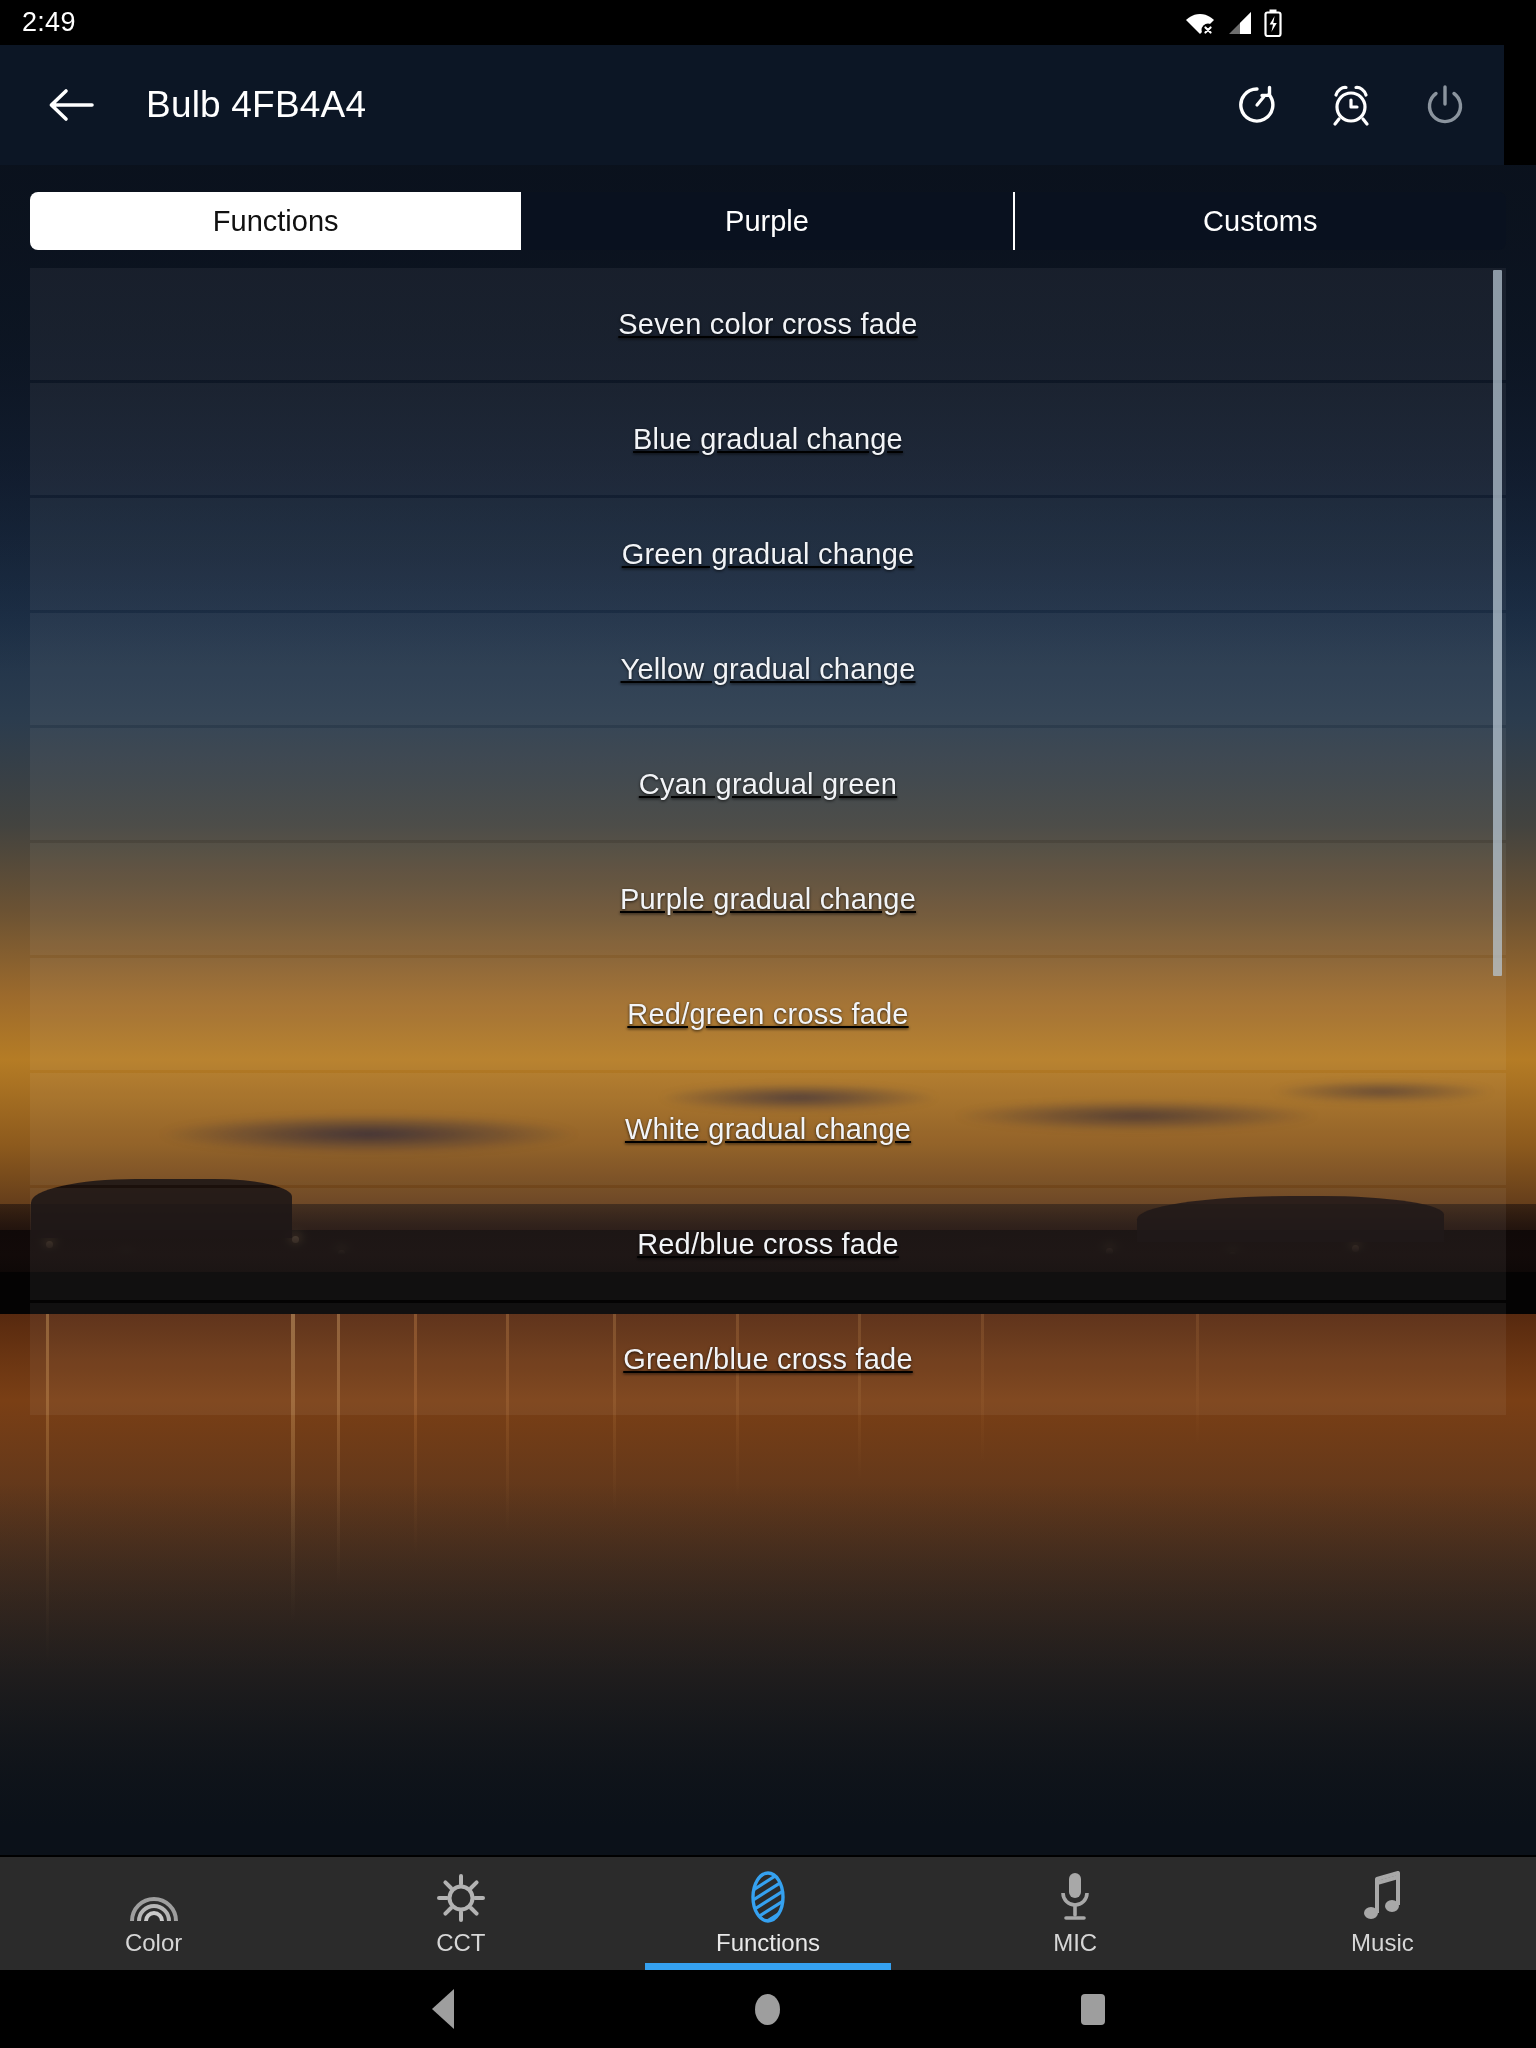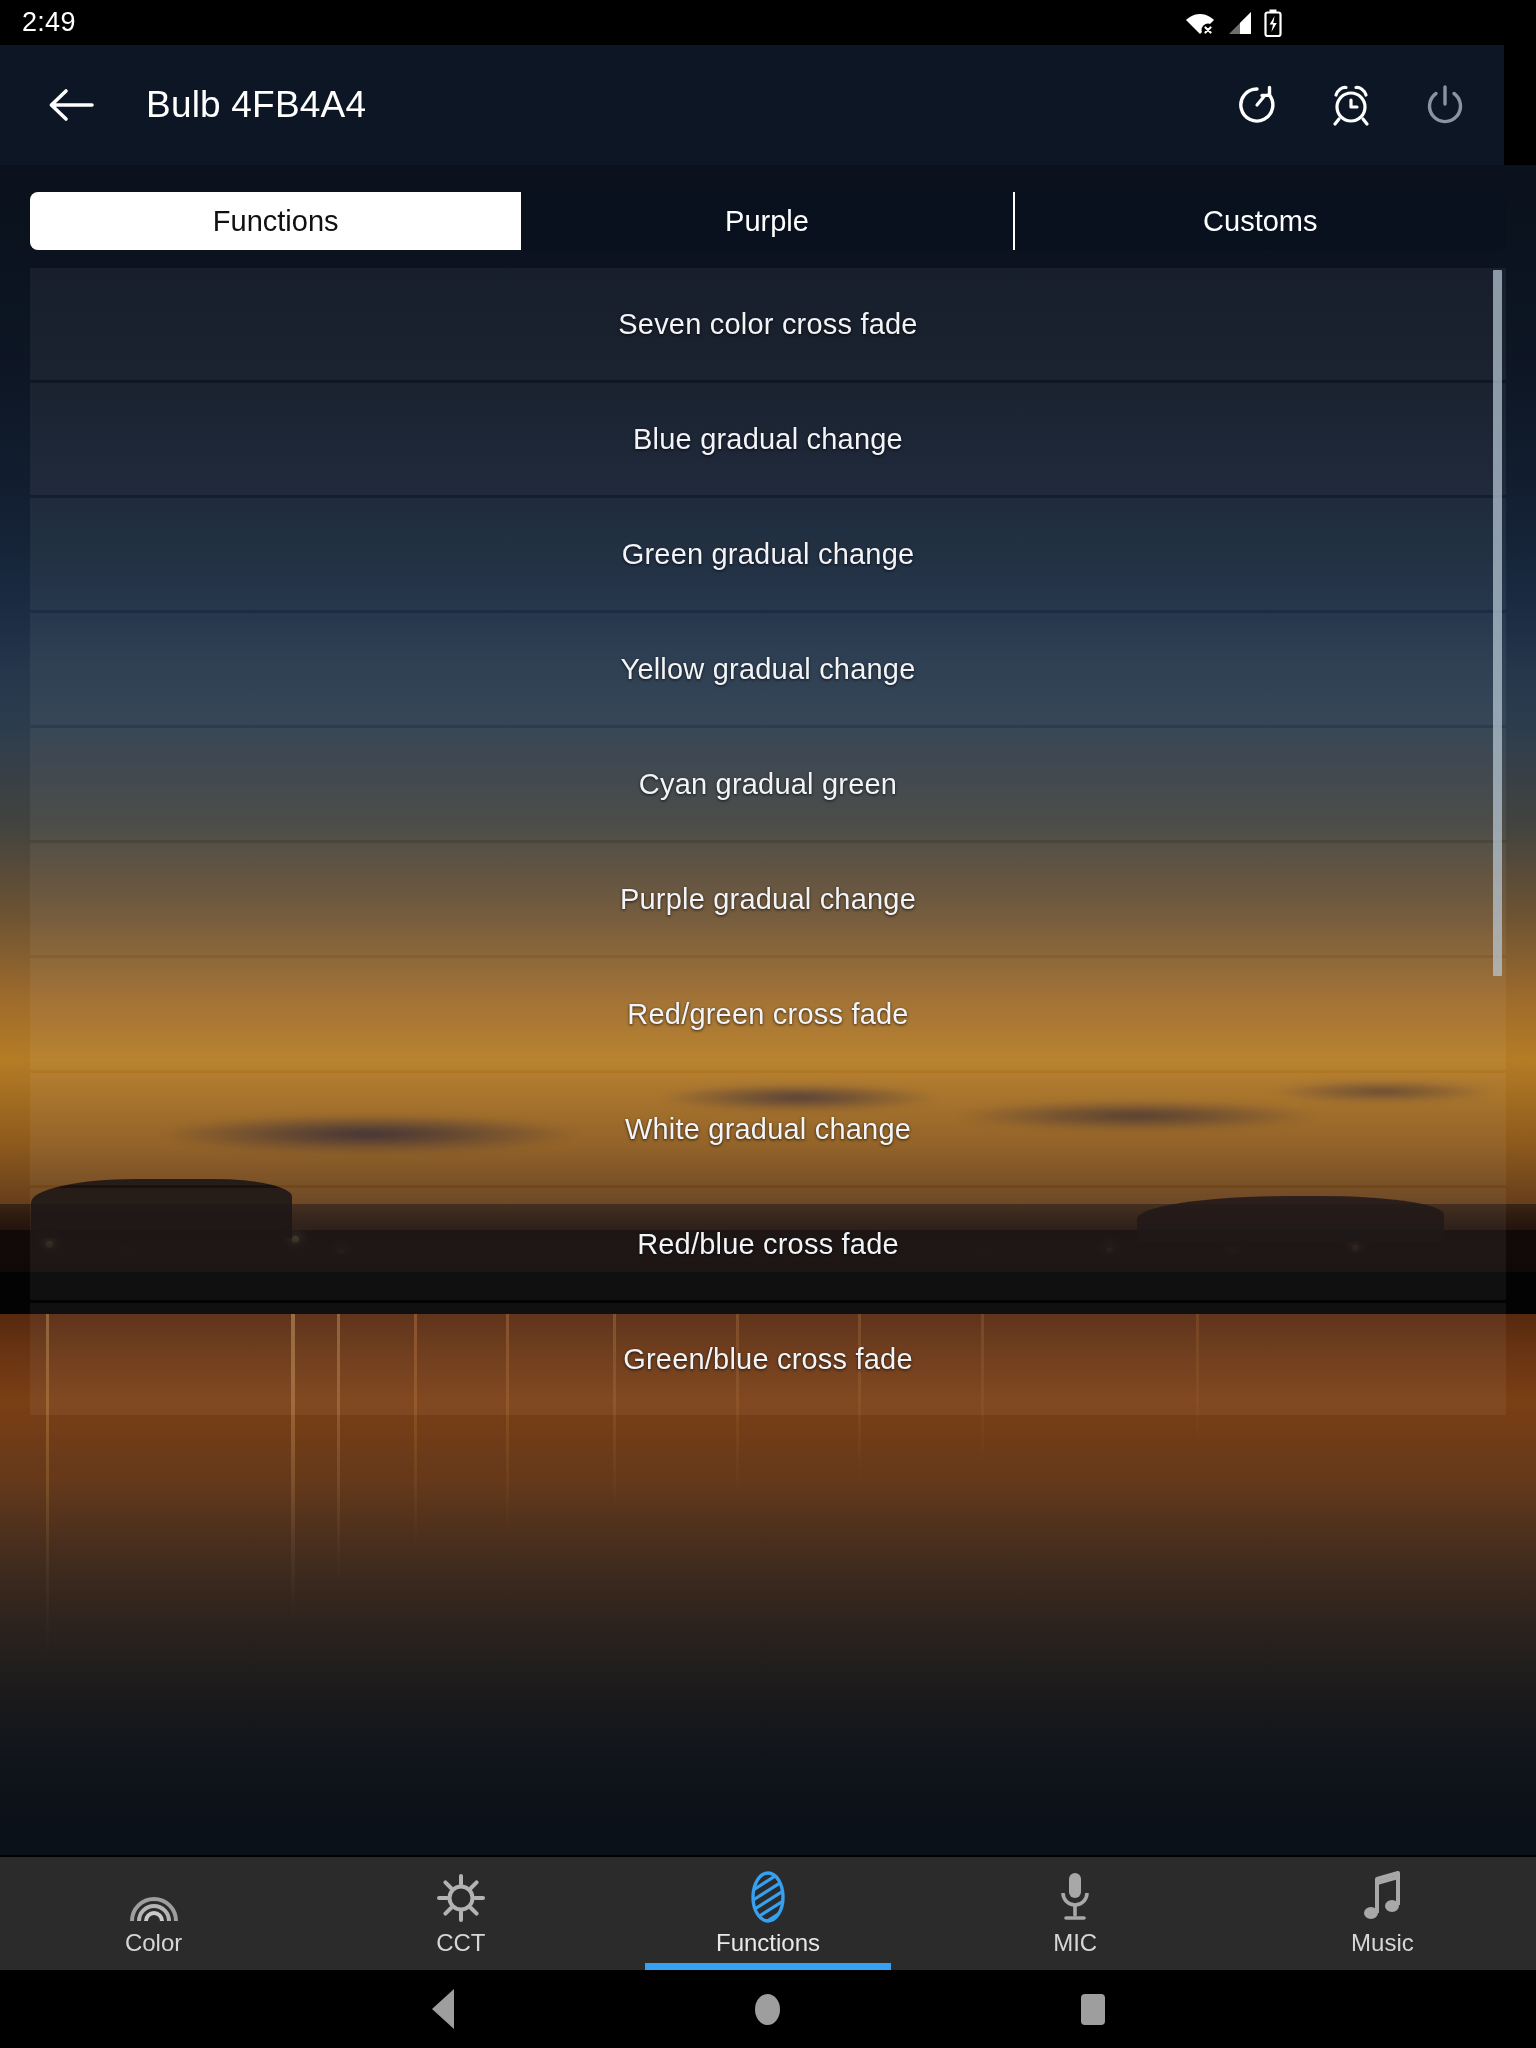--- a/index.html
+++ b/index.html
@@ -158,21 +158,21 @@
   }
   .tab:last-child { border-right: none; }
   .tab.active {
     background: #ffffff; color: #101010; border-right: none;
   }
 
   
   .list-wrap {
     position: absolute; left: 30px; top: 268px;
     width: 1476px; height: 1254px;
-    overflow: hidden; z-index: 25;
+    overflow: hidden; z-index: 25; text-decoration: underline;
   }
   .list-row {
     position: relative;
     height: 112px;
     margin-bottom: 3px;
     display: flex; align-items: center; justify-content: center;
     cursor: pointer;
     background: rgba(255,255,255,.055);
     color: #f2f4f7;
     font-size: 29px;

